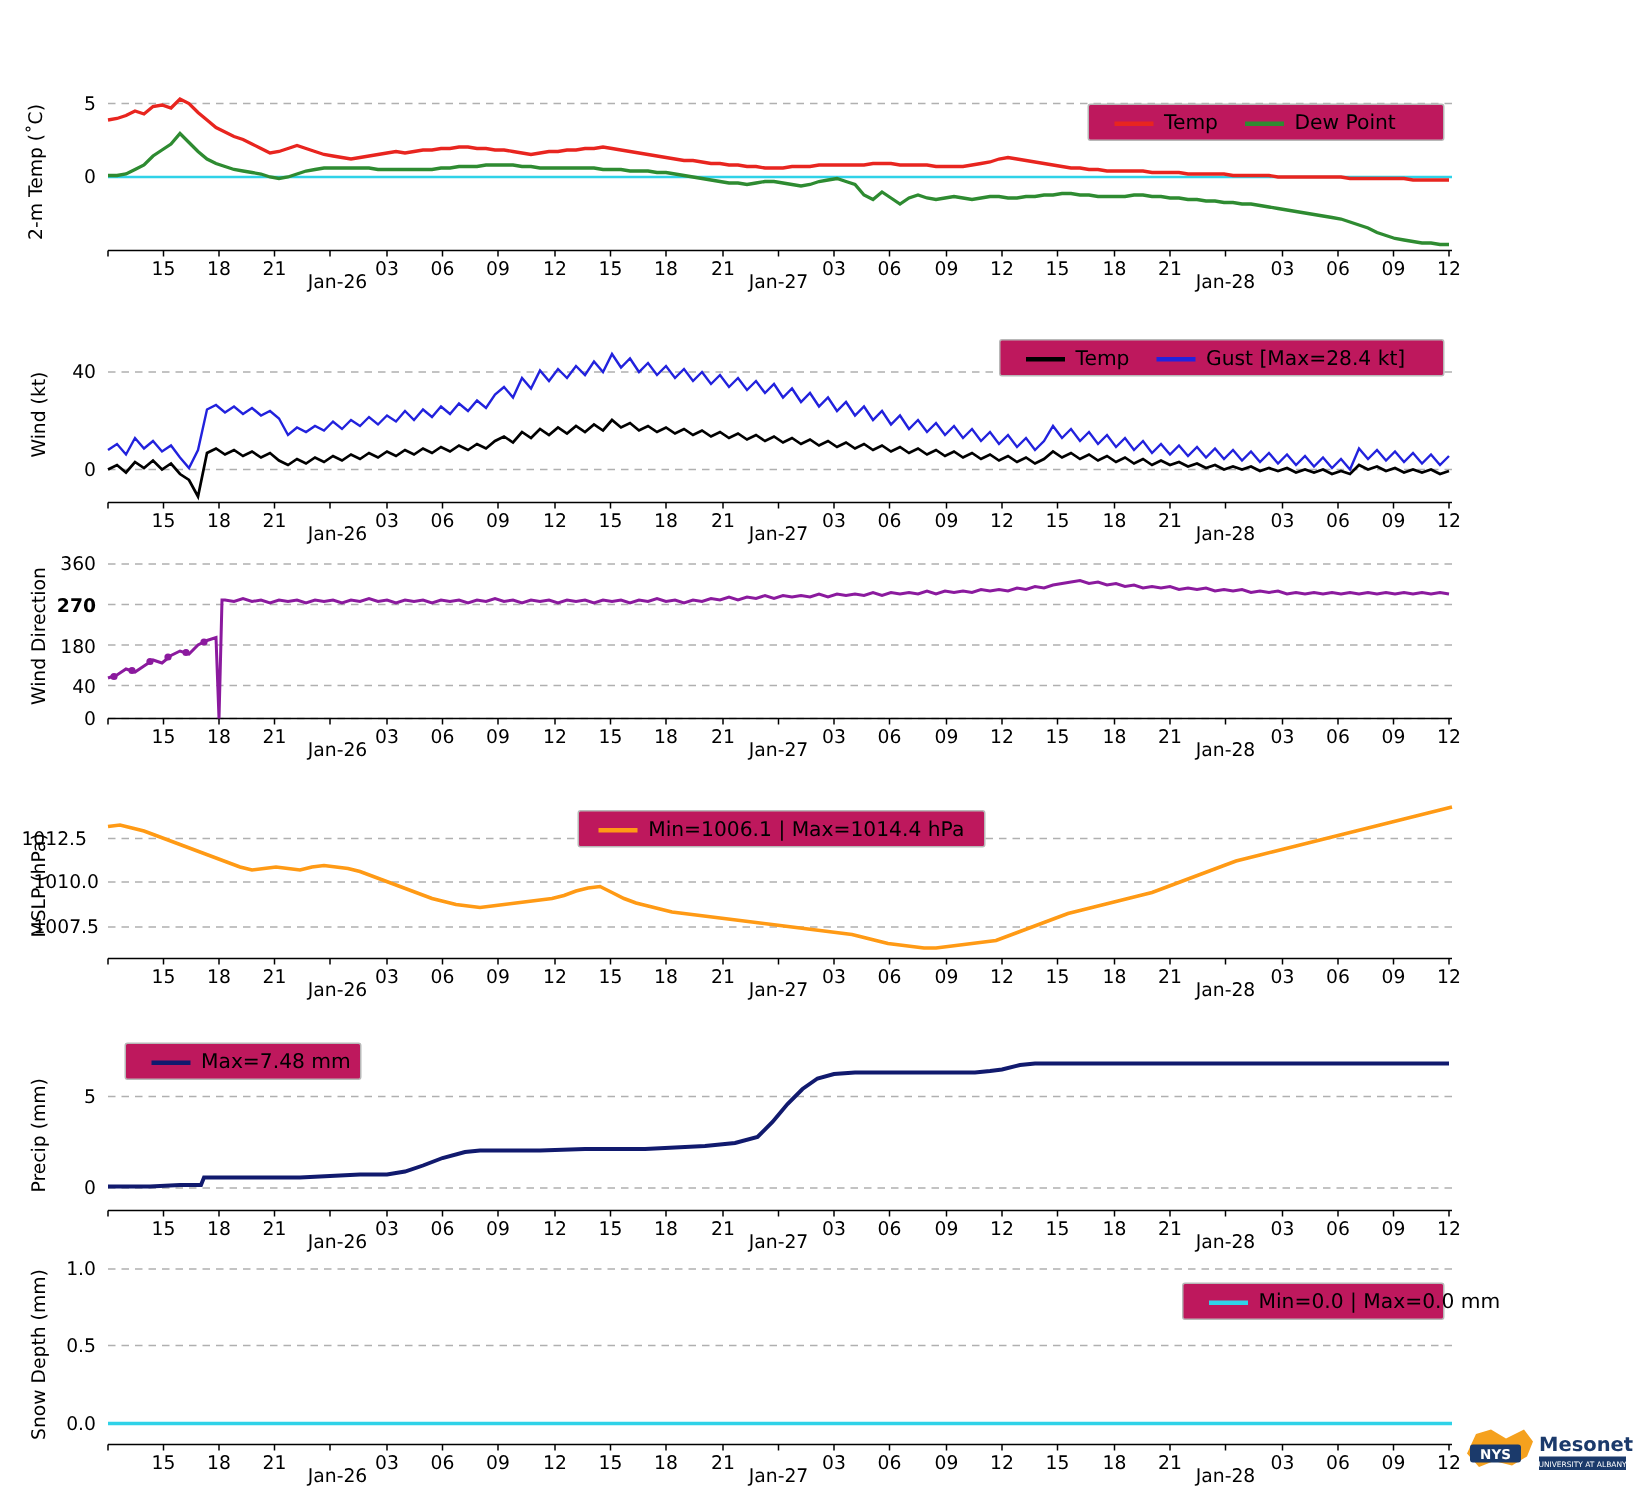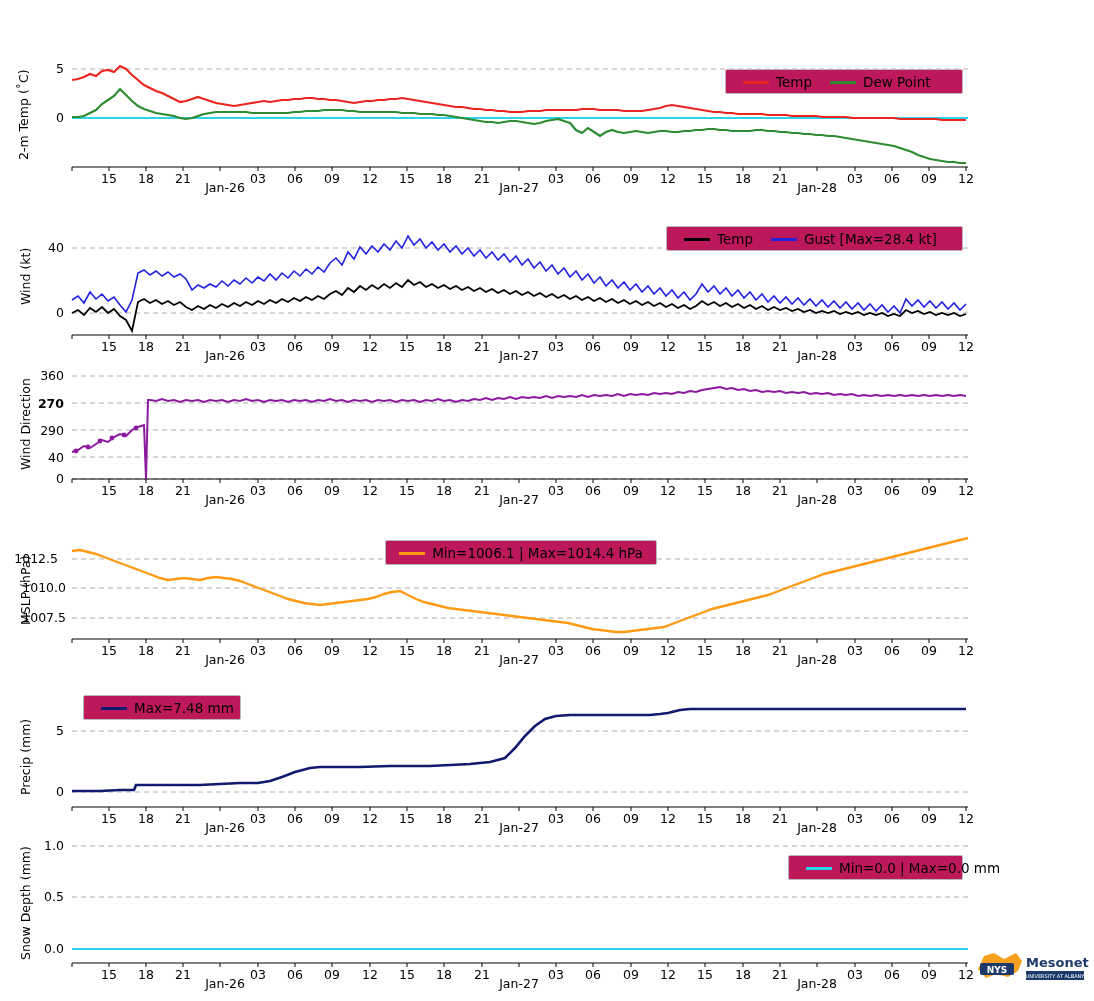--- a/index.html
+++ b/index.html
@@ -202,21 +202,21 @@
   <div class="xtick" style="left:838px;top:339px;width:34px;">03</div>
   <div class="xtick" style="left:875px;top:339px;width:34px;">06</div>
   <div class="xtick" style="left:912px;top:339px;width:34px;">09</div>
   <div class="xtick" style="left:949px;top:339px;width:34px;">12</div>
 </div>
 
 <div class="panel">
   <div class="ylabel" style="left:18px;top:470px;">Wind Direction</div>
   <div class="ytick" style="left:22px;top:368px;width:42px;">360</div>
   <div class="ytick" style="left:22px;top:396px;width:42px;font-weight:bold;">270</div>
-  <div class="ytick" style="left:22px;top:423px;width:42px;">290</div>
+  <div class="ytick" style="left:22px;top:423px;width:42px;">180</div>
   <div class="ytick" style="left:22px;top:450px;width:42px;">40</div>
   <div class="ytick" style="left:22px;top:471px;width:42px;">0</div>
 
   <svg width="1094" height="1001">
     <line x1="72" y1="376" x2="968" y2="376" stroke="#b0b0b0" stroke-width="1" stroke-dasharray="5,4"></line>
     <line x1="72" y1="403" x2="968" y2="403" stroke="#b0b0b0" stroke-width="1" stroke-dasharray="5,4"></line>
     <line x1="72" y1="430" x2="968" y2="430" stroke="#b0b0b0" stroke-width="1" stroke-dasharray="5,4"></line>
     <line x1="72" y1="457" x2="968" y2="457" stroke="#b0b0b0" stroke-width="1" stroke-dasharray="5,4"></line>
     <line x1="72" y1="479" x2="968" y2="479" stroke="#b0b0b0" stroke-width="1" stroke-dasharray="5,4"></line>
     <line x1="72" y1="479" x2="968" y2="479" stroke="#000" stroke-width="1"></line>

